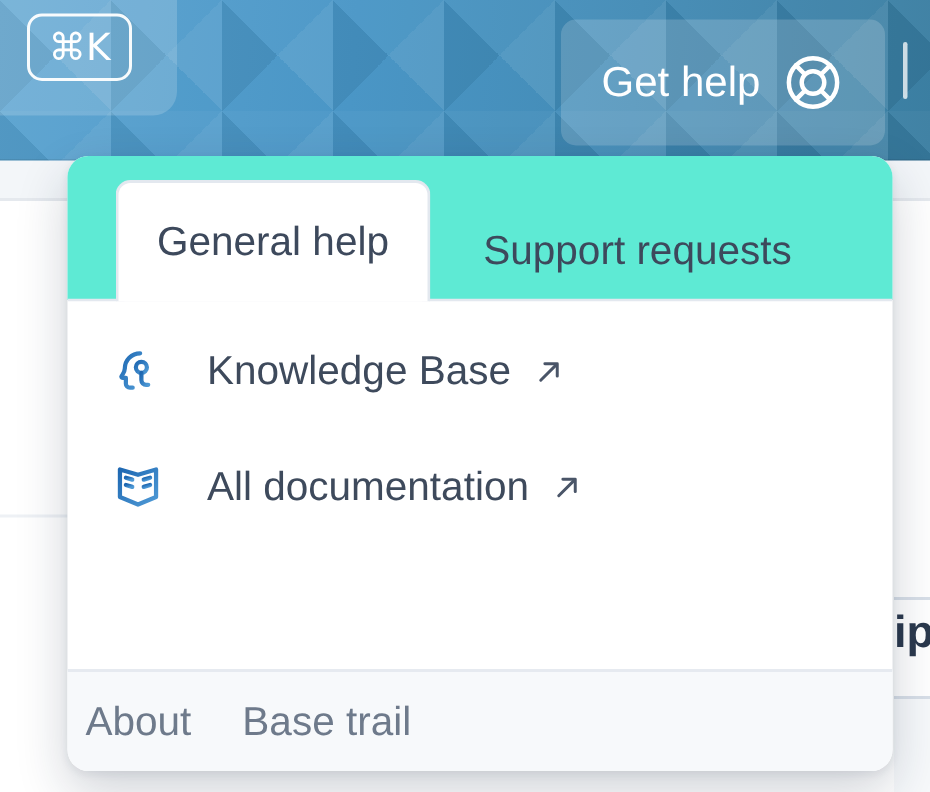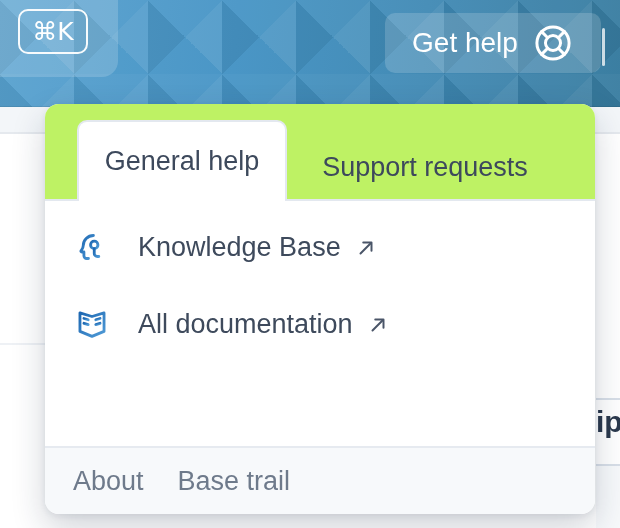--- a/index.html
+++ b/index.html
@@ -45,39 +45,39 @@
   }
   .cmdk-badge{
     position:absolute;left:34px;top:25px;width:70px;height:45px;
     border:2.5px solid rgba(255,255,255,0.95);border-radius:10px;
     display:flex;align-items:center;justify-content:center;
     color:#ffffff;font-size:25px;box-sizing:border-box;
     font-family:"DejaVu Sans","Liberation Sans",sans-serif;
     cursor:pointer;
   }
   .gethelp-btn{
-    position:absolute;left:374px;top:13px;width:216px;height:60px;
+    position:absolute;left:374px;top:13px;width:216px;height:84px;
     background:rgba(255,255,255,0.17);border-radius:10px;
     display:flex;align-items:center;justify-content:center;gap:14px;
-    color:#ffffff;font-size:28px;cursor:pointer;margin-left:11px;
+    color:#ffffff;font-size:28px;cursor:pointer;
   }
   .top-separator{
     position:absolute;left:602px;top:28px;width:3px;height:38px;
     background:rgba(255,255,255,0.75);border-radius:2px;
   }
 
   
   .panel{
     position:absolute;left:45px;top:104px;width:550px;height:410px;
     background:#ffffff;border-radius:14px;
     box-shadow:0 14px 34px rgba(20,35,60,0.20),0 2px 6px rgba(20,35,60,0.08);
   }
   .tabbar{
     position:relative;width:100%;height:97px;
-    background:#bef264;border-bottom:2px solid #e3e8ef;
+    background:#5eead4;border-bottom:2px solid #e3e8ef;
     border-radius:14px 14px 0 0;box-sizing:border-box;
   }
   .tab{
     position:absolute;display:flex;align-items:center;justify-content:center;
     font-size:27px;color:#3d495c;cursor:pointer;white-space:nowrap;
   }
   .tab-active{
     left:32px;top:16px;width:210px;height:81px;
     background:#ffffff;border:2px solid #e3e8ef;border-bottom:none;
     border-radius:10px 10px 0 0;box-sizing:border-box;z-index:2;
@@ -90,21 +90,21 @@
     padding-left:30px;cursor:pointer;
   }
   .menu-icon{width:34px;height:34px;flex:0 0 34px;display:flex;align-items:center;justify-content:center;}
   .menu-label{margin-left:29px;font-size:27px;color:#3e4a5c;white-space:nowrap;}
   .ext-arrow{margin-left:14px;display:flex;align-items:center;}
 
   .panel-footer{
     position:absolute;left:0;bottom:0;width:100%;height:68px;
     background:#f7f9fb;border-top:2px solid #e6eaf0;
     border-radius:0 0 14px 14px;box-sizing:border-box;
-    display:flex;align-items:center;padding-left:28px;gap:34px;
+    display:flex;align-items:center;padding-left:12px;gap:34px;
     font-size:27px;color:#6e7a8b;
   }
   .footer-link{cursor:pointer;white-space:nowrap;}
 </style>
 </head>
 <body>
 
 <div class="screen">
 
   <div class="page-behind">

